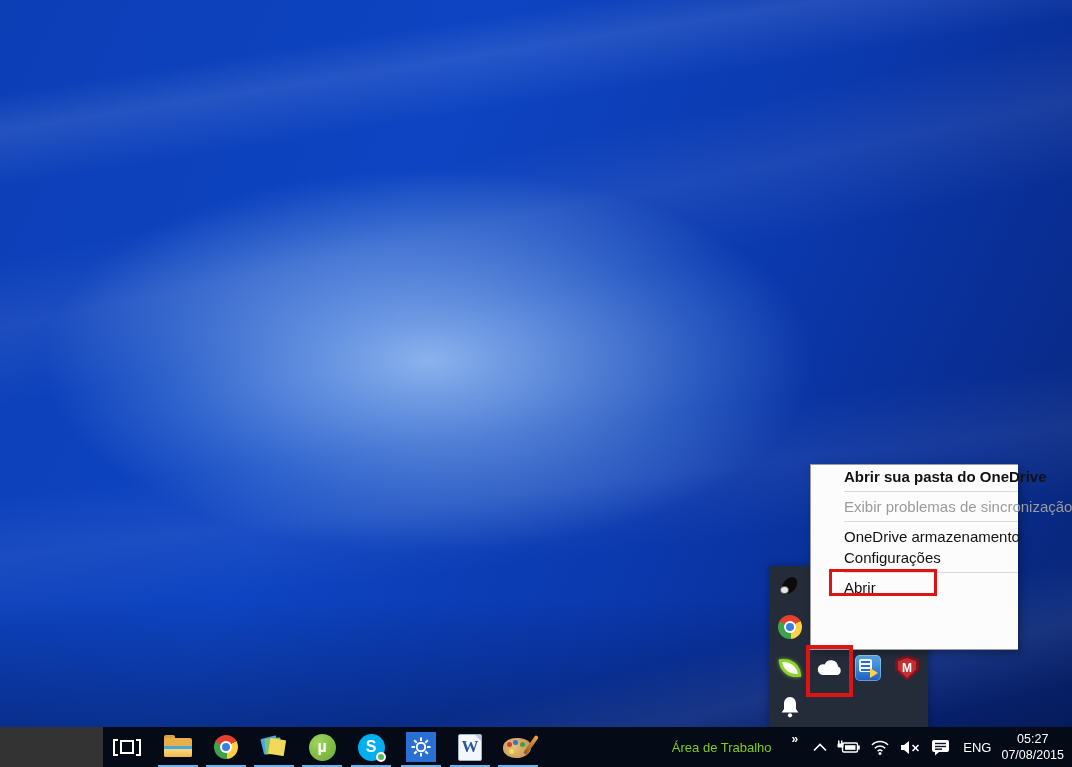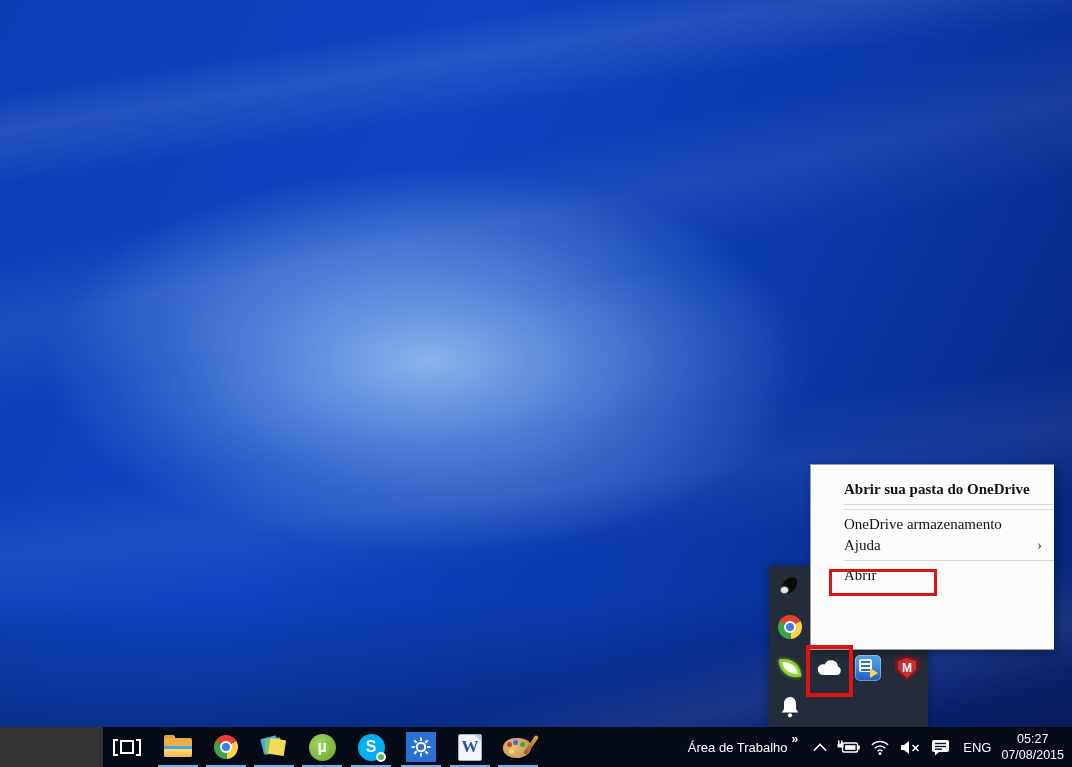--- a/index.html
+++ b/index.html
@@ -55,24 +55,24 @@
   .ic-translator .card { position:absolute; left:4px; top:4px; width:13px; height:13px; background:#f5f8ff; border-radius:2px; }
   .ic-translator .card i { display:block; height:2px; background:#2a6fc0; margin:2px 2px 0 2px; }
   .ic-translator .arrow { position:absolute; right:3px; bottom:3px; width:0; height:0; border-top:5px solid transparent; border-bottom:5px solid transparent; border-left:8px solid #ffd24a; }
 
   
   .ic-mcafee { width:24px; height:26px; background:#7a1520; clip-path:polygon(50% 0, 100% 16%, 100% 58%, 50% 100%, 0 58%, 0 16%); display:flex; align-items:center; justify-content:center; position:relative; }
   .ic-mcafee .inner { width:18px; height:20px; background:#c62f31; clip-path:polygon(50% 0, 100% 16%, 100% 58%, 50% 100%, 0 58%, 0 16%); display:flex; align-items:center; justify-content:center; color:#fff; font-weight:bold; font-size:12px; }
 
   
   #context-menu {
-    position:absolute; left:810px; top:464px; width:244px; height:186px;
+    position:absolute; left:810px; top:464px; width:208px; height:186px;
     background:#fcfcfc; border:1px solid #9b9b9b; border-right:none;
     z-index:10; box-shadow:3px 3px 8px rgba(0,0,0,.30);
-    padding-top:14px; font-size:15px; color:#121212;font-family:Liberation Serif, serif;
+    padding-top:1px; font-size:15px; color:#121212;
   }
   .menu-item { height:21px; line-height:21px; padding-left:33px; position:relative; white-space:nowrap; }
   .menu-item.bold { font-weight:bold; }
   .menu-item.disabled { color:#9b9b9b; }
   .menu-sep { height:1px; background:#d9d9d9; margin:4px 0 4px 33px; }
   .submenu-arrow { position:absolute; right:12px; top:0; font-size:15px; color:#444; }
 
   
   .red-box { position:absolute; border:3px solid #dd1414; z-index:20; background:transparent; }
   #red-box-config { left:829px; top:569px; width:108px; height:27px; }
@@ -125,21 +125,21 @@
   .ic-paint .pal { position:absolute; left:0; top:4px; width:28px; height:20px; background:radial-gradient(circle at 40% 45%, #e8c07c, #c08a4a); border-radius:50% 45% 55% 50%; }
   .ic-paint .d { position:absolute; width:5px; height:5px; border-radius:50%; }
   .ic-paint .d1 { left:4px; top:8px; background:#d23b2f; }
   .ic-paint .d2 { left:10px; top:6px; background:#3f6fd0; }
   .ic-paint .d3 { left:17px; top:8px; background:#3fa24a; }
   .ic-paint .d4 { left:6px; top:15px; background:#f0e04a; }
   .ic-paint .brush { position:absolute; right:0px; top:0px; width:4px; height:22px; background:linear-gradient(180deg,#f2a33c,#8a5a28); transform:rotate(35deg); border-radius:2px; }
 
   
   #tb-right { position:absolute; right:0; top:0; height:40px; display:flex; align-items:center; color:#fff; }
-  #toolbar-label { font-size:13px; color:#ffffff; margin-right:4px; }
+  #toolbar-label { font-size:13px; color:#84cc16; margin-right:20px; }
   #overflow-chevron { font-size:12px; font-weight:bold; position:relative; top:-8px; margin-right:10px; }
   .tray-btn { height:40px; display:flex; align-items:center; justify-content:center; padding:0 5px; }
   #lang-indicator { font-size:13px; padding:0 8px; }
   #clock { text-align:center; font-size:12.5px; line-height:16px; padding:0 8px 0 2px; }
 
   svg { display:block; }
 </style>
 </head>
 <body>
 
@@ -188,26 +188,24 @@
     <div class="tray-cell" style="left:118px; top:82px;">
       <span class="ic-mcafee">
         <span class="inner">M</span>
       </span>
     </div>
   </div>
 
   <div id="context-menu">
     <div class="menu-item bold">Abrir sua pasta do OneDrive</div>
     <div class="menu-sep"></div>
+    <div class="menu-item disabled">Exibir problemas de sincronização</div>
     <div class="menu-sep"></div>
     <div class="menu-item">OneDrive armazenamento</div>
-    <div class="menu-item">
-      <span>Ajuda</span>
-      <span class="submenu-arrow">›</span>
-    </div>
+    <div class="menu-item">Configurações</div>
     <div class="menu-sep"></div>
     <div class="menu-item">Abrir</div>
   </div>
 
   <div class="red-box" id="red-box-config"></div>
   <div class="red-box" id="red-box-tray"></div>
 
   <div id="taskbar">
     <div id="start-block"></div>
 

